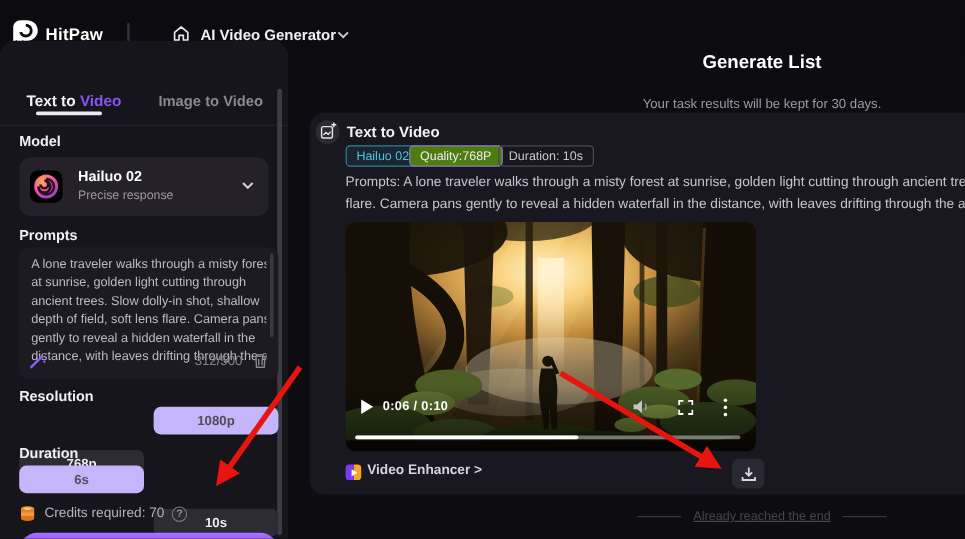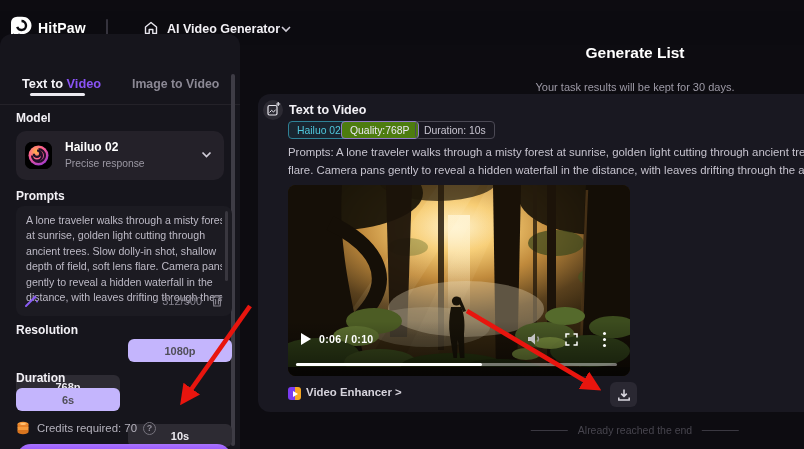--- a/index.html
+++ b/index.html
@@ -86,21 +86,21 @@
 
   #enh-ic { position:absolute; left:30px; top:293px; width:13px; height:13px; border-radius:3px;
     background:linear-gradient(90deg,#7a3bf0 0 52%, #f5a623 52% 100%); }
   #enh-ic:after { content:""; position:absolute; left:4.5px; top:3.5px; width:0; height:0;
     border-left:5px solid #fff; border-top:3px solid transparent; border-bottom:3px solid transparent; }
   #enh-label { position:absolute; left:48px; top:292px; color:#d6d3dc; font-size:11.4px; font-weight:bold; }
   #dl-btn { position:absolute; left:352px; top:288px; width:27px; height:25px; background:#2a2832; border-radius:6px;
     display:flex; align-items:center; justify-content:center; }
 
   #end-row { position:absolute; left:635px; top:424px; transform:translateX(-50%);
-    display:flex; align-items:center; gap:10px; color:#47454e; font-size:10.5px; white-space:nowrap; }
+    display:flex; align-items:center; gap:10px; color:#47454e; font-size:10.5px; white-space:nowrap;text-decoration:underline; }
   .end-dash { width:37px; height:1px; background:#3a3841; }
 
   #arrows { position:absolute; left:0; top:0; z-index:60; pointer-events:none; }
   svg { display:block; }
 </style>
 </head>
 <body>
 
 <div id="topbar">
   <span id="logo">

